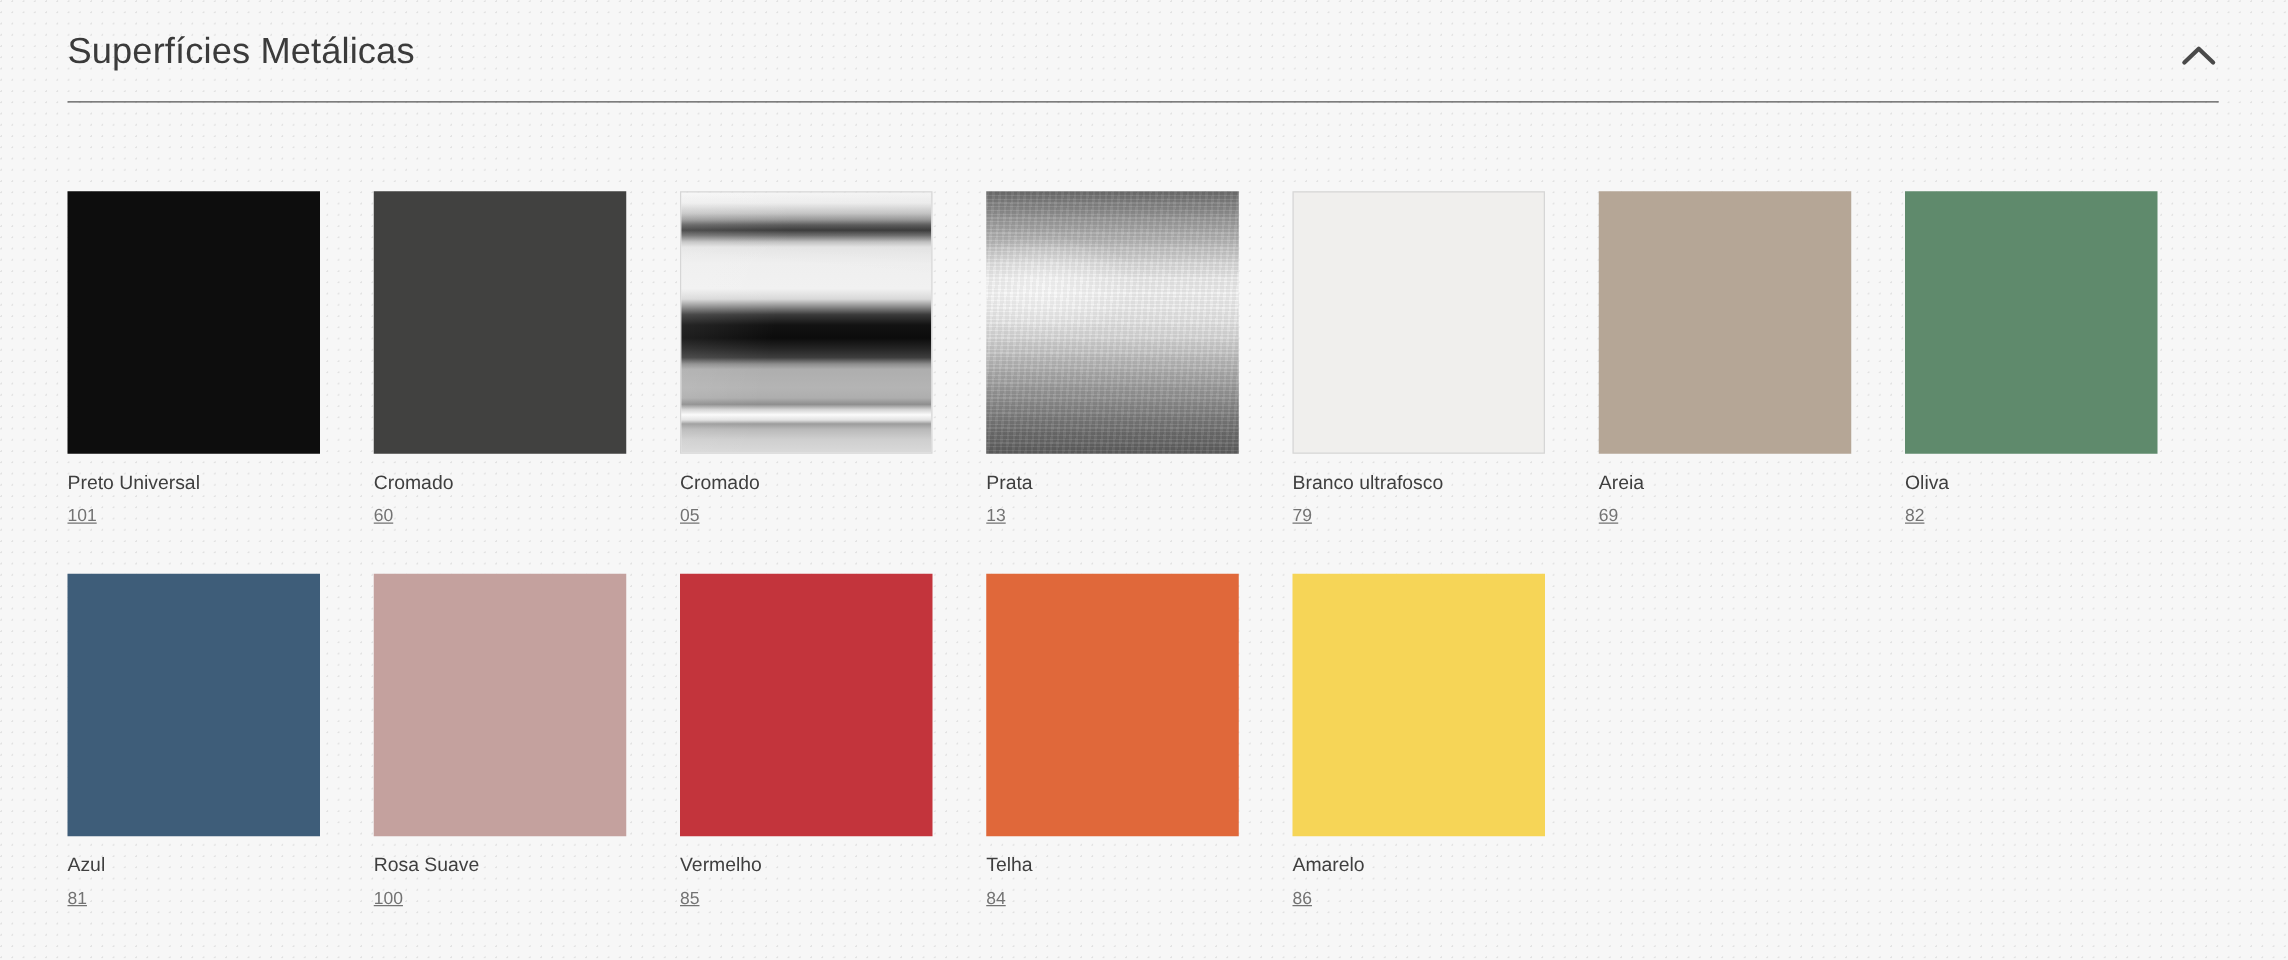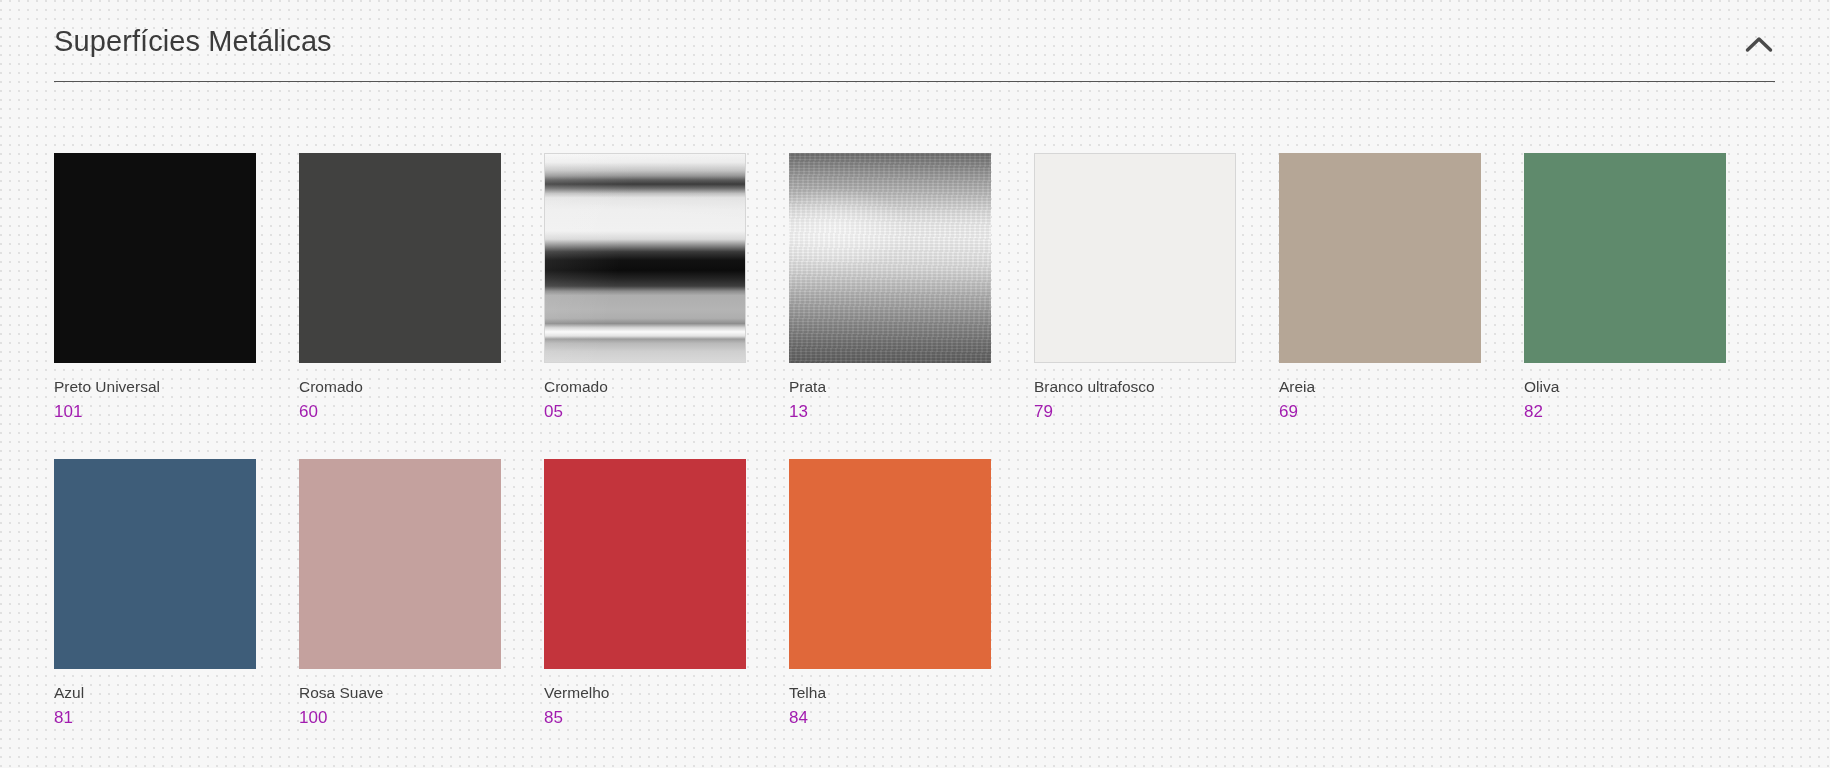--- a/index.html
+++ b/index.html
@@ -94,23 +94,24 @@
   .swatch-name {
     margin-top: 14px;
     font-size: 15.5px;
     color: #3f3f3f;
     line-height: 20px;
     white-space: nowrap;
   }
 
   .swatch-code {
     margin-top: 5px;
-    font-size: 17px;
-    color: #a21caf;
+    font-size: 14px;
+    color: #737373;
     line-height: 20px;
+    text-decoration: underline;
   }
 
   
   .tex-chrome {
     background:
       linear-gradient(to bottom,
         #fdfdfd   0%,
         #f4f4f4   4%,
         #c9c9c9   8%,
         #9a9a9a  10.5%,
@@ -264,15 +265,20 @@
       <div class="swatch-cell">
         <div class="swatch-chip" style="background-color: rgb(195, 52, 60);"></div>
         <div class="swatch-name">Vermelho</div>
         <div class="swatch-code">85</div>
       </div>
       <div class="swatch-cell">
         <div class="swatch-chip" style="background-color: rgb(224, 104, 58);"></div>
         <div class="swatch-name">Telha</div>
         <div class="swatch-code">84</div>
       </div>
+      <div class="swatch-cell">
+        <div class="swatch-chip" style="background-color: rgb(246, 213, 87);"></div>
+        <div class="swatch-name">Amarelo</div>
+        <div class="swatch-code">86</div>
+      </div>
     </div>
 
 </div>
 
 </body></html>

